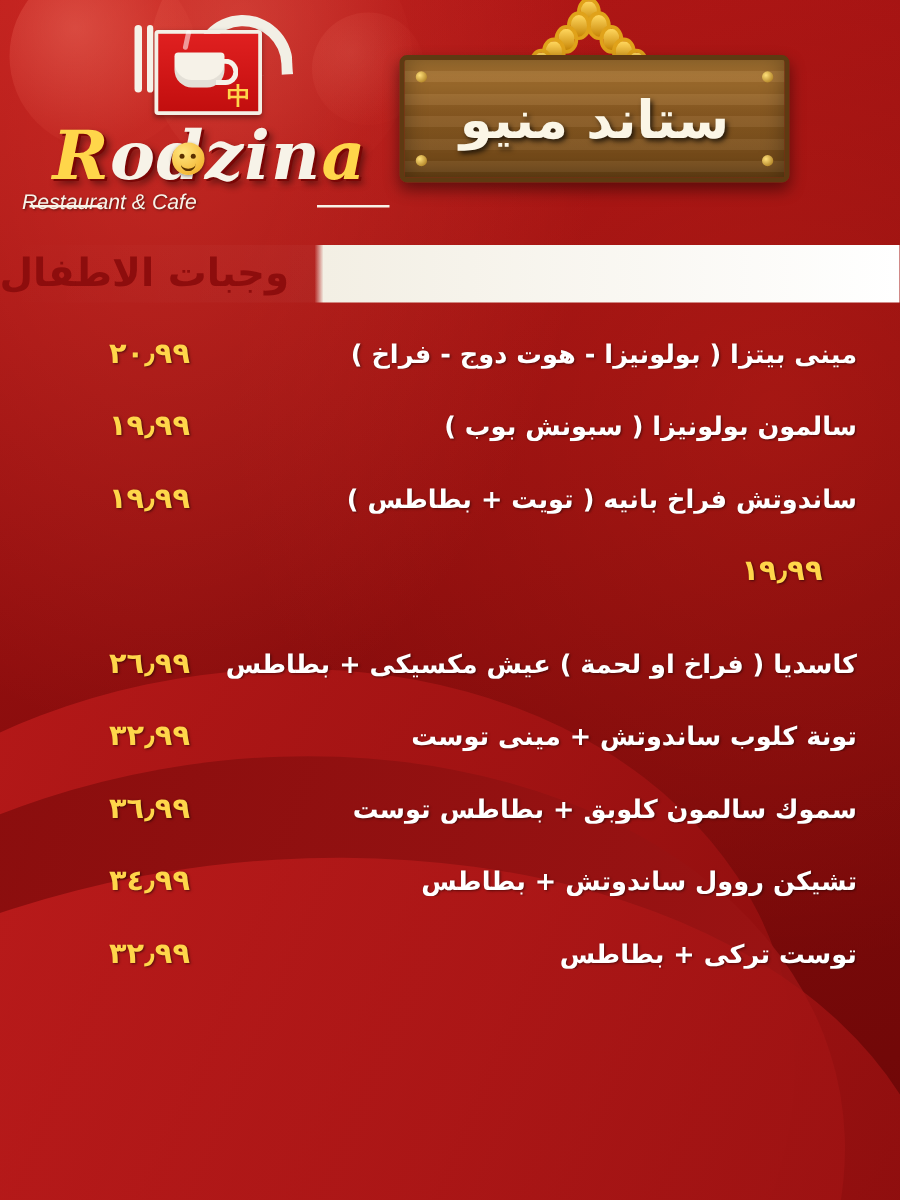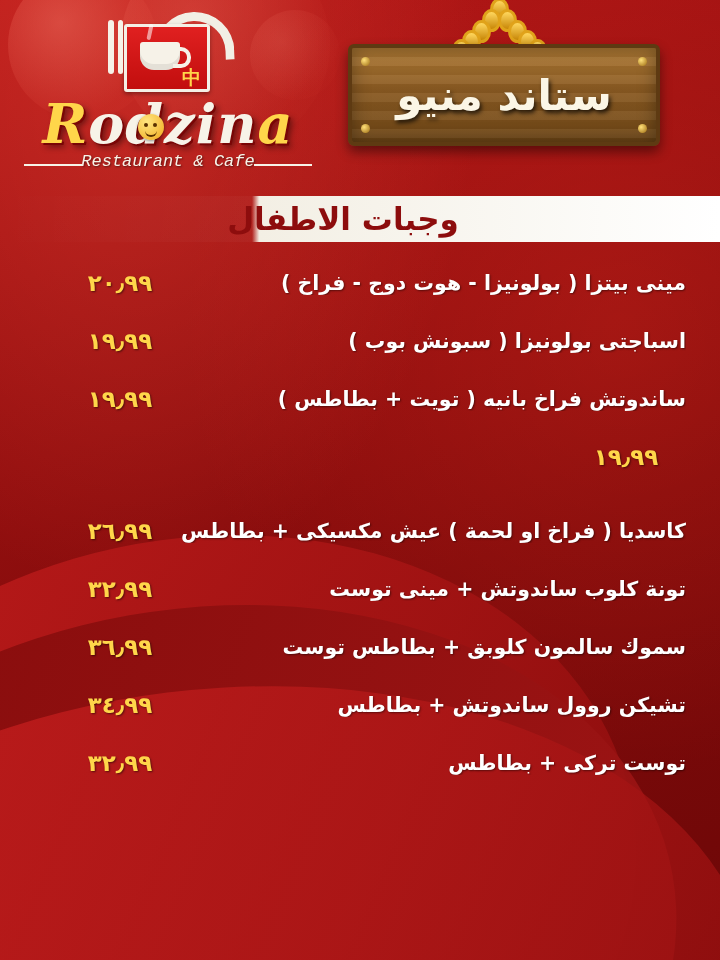--- a/index.html
+++ b/index.html
@@ -179,22 +179,21 @@
       2px 2px 0 #7a0606,
       4px 4px 6px rgba(0,0,0,0.45);
     white-space: nowrap;
   }
   .logo-word .accent { color: #ffd64a; }
   .logo-sub {
     position: absolute;
     left: 0;
     top: 138px;
     width: 300px;
-    text-align: center;
-    font-family: Liberation Mono, monospace;
+    font-family: Liberation Sans, sans-serif;
     font-style: italic;
     font-size: 17px;
     color: #f7f3e8;
     text-shadow: 1px 1px 2px rgba(0,0,0,0.5);
   }
   .logo-sub:before, .logo-sub:after {
     content: "";
     position: absolute;
     top: 12px;
     width: 58px;
@@ -231,21 +230,21 @@
     top: 16px;
     width: 12px;
     height: 5px;
     border-bottom: 2px solid #5a3000;
     border-radius: 0 0 8px 8px;
   }
 
   
   .sign-wrap {
     position: absolute;
-    right: 60px;
+    right: 88px;
     top: 0;
     width: 320px;
     height: 170px;
     text-align: right;
   }
   .chain {
     position: absolute;
     top: 0;
     width: 120px;
     height: 48px;
@@ -304,21 +303,21 @@
   .section {
     margin-top: 6px;
   }
   .section-head {
     position: relative;
     height: 46px;
     margin: 0 0 6px 0;
     background: linear-gradient(90deg, rgba(255,255,255,0) 0%, rgba(255,255,255,0.03) 35%, #f3efe4 36%, #ffffff 100%);
     display: flex;
     align-items: center;
-    justify-content: center;
+    justify-content: flex-end;
     padding-right: 34px;
     box-sizing: border-box;
   }
   .section-head-text {
     color: #8d0d0d;
     font-size: 31px;
     font-weight: bold;
     line-height: 1;
   }
 
@@ -415,21 +414,21 @@
         <span class="section-head-text">وجبات الاطفال</span>
       </div>
       <div class="items">
 
         <div class="item">
           <span class="item-name">مينى بيتزا  ( بولونيزا - هوت دوج - فراخ )</span>
           <span class="item-price">٢٠٫٩٩</span>
         </div>
 
         <div class="item">
-          <span class="item-name">اسباجتى بولونيزا ( سبونش بوب )</span>
+          <span class="item-name">سالمون بولونيزا ( سبونش بوب )</span>
           <span class="item-price">١٩٫٩٩</span>
         </div>
 
         <div class="item">
           <span class="item-name">ساندوتش فراخ بانيه ( تويت + بطاطس )</span>
           <span class="item-price">١٩٫٩٩</span>
         </div>
 
         <div class="item">
           <span class="item-price">١٩٫٩٩</span>

